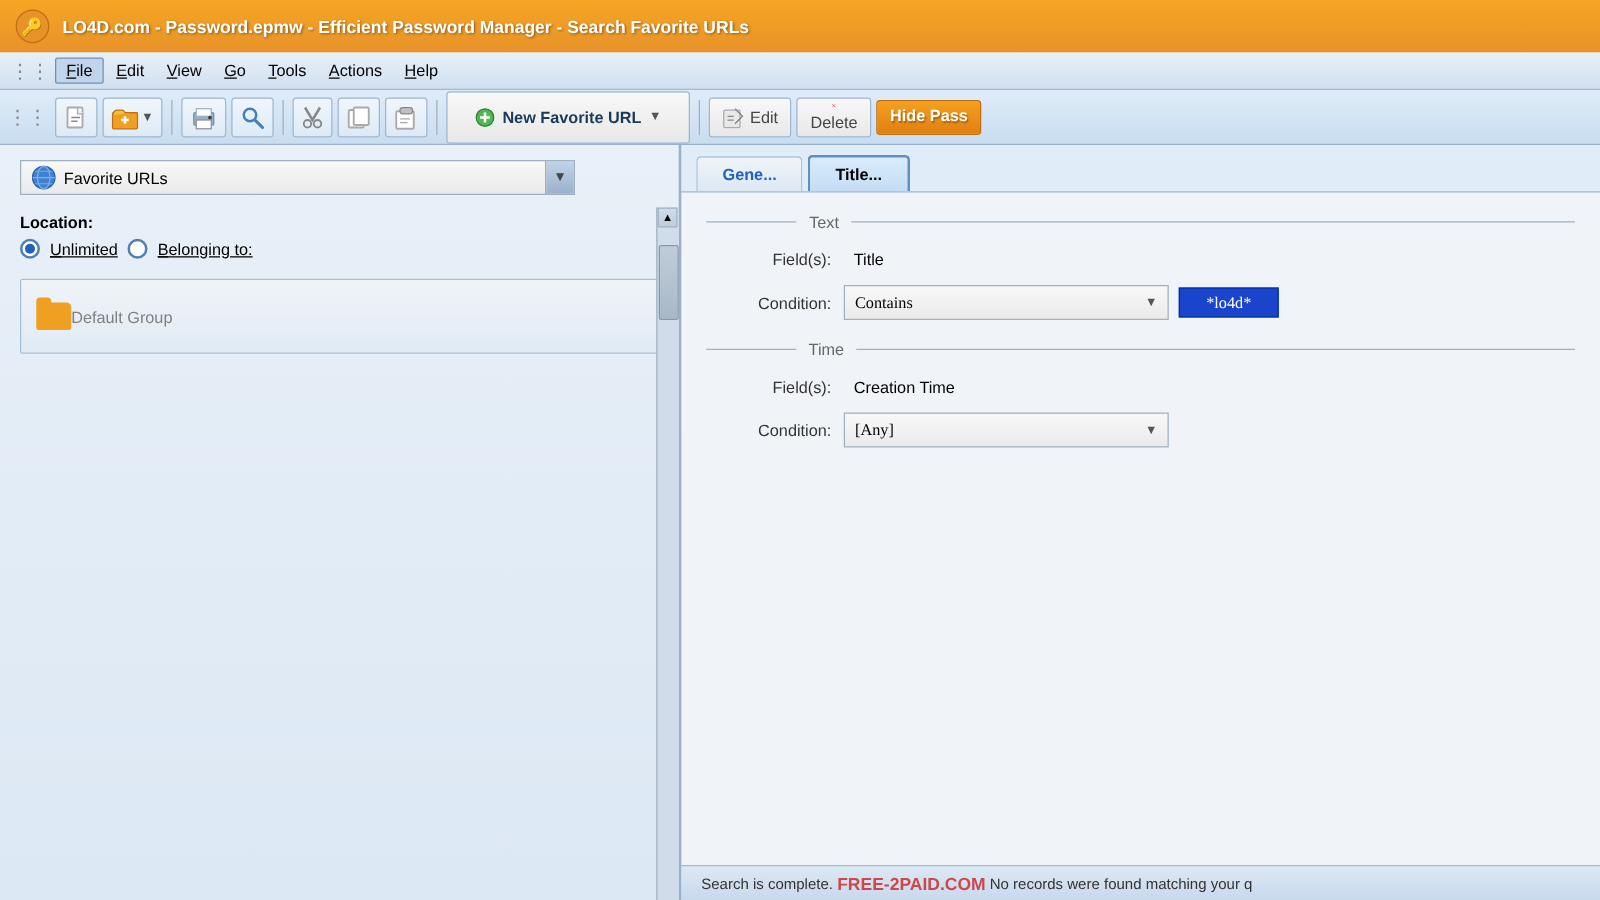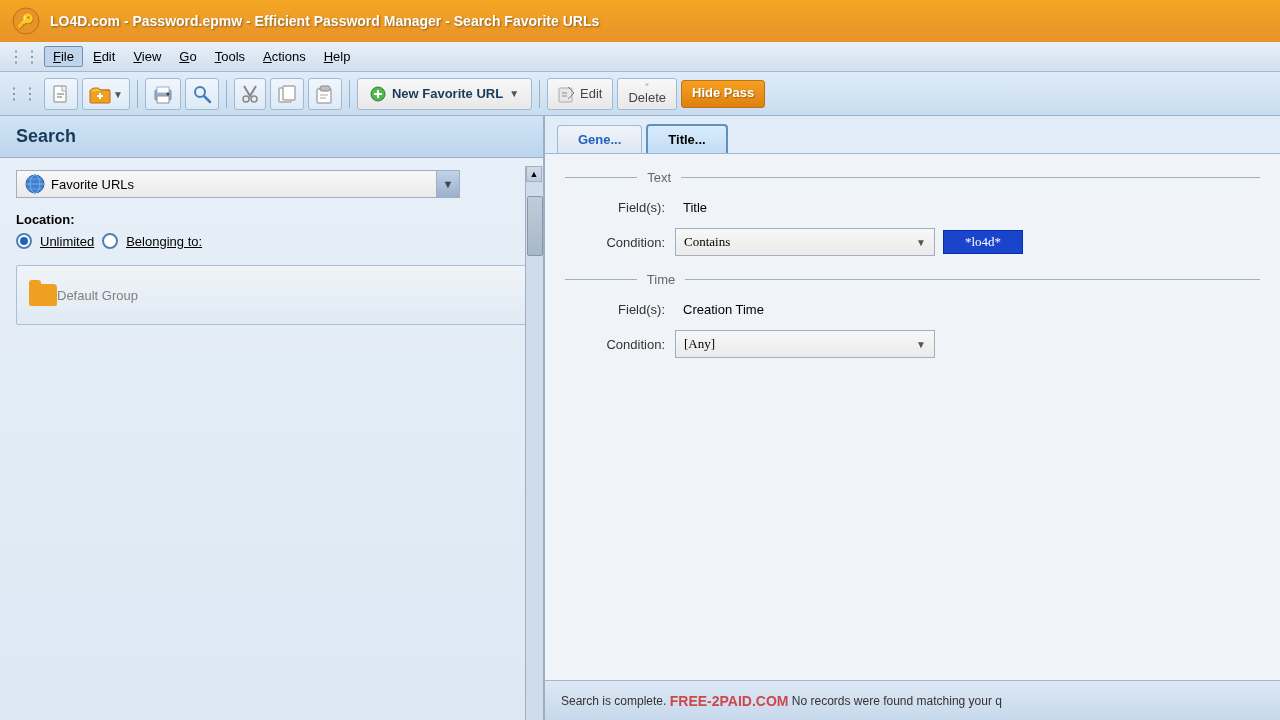--- a/index.html
+++ b/index.html
@@ -70,26 +70,26 @@
       display: flex;
       align-items: center;
       justify-content: center;
       height: 32px;
       min-width: 28px;
     }
     .toolbar-btn-new {
       background: linear-gradient(to bottom, #f8f8f8, #e8e8e8);
       border: 1px solid #a0b8d0;
       border-radius: 3px;
-      padding: 4px 12px;
+      padding: 4px 22px;
       cursor: pointer;
       display: flex;
       align-items: center;
       gap: 6px;
-      height: 32px;
+      height: 42px;
       font-size: 13px;
       font-weight: 600;
       color: #1a3a5a;
     }
     .toolbar-btn-edit {
       background: linear-gradient(to bottom, #f8f8f8, #e8e8e8);
       border: 1px solid #a0b8d0;
       border-radius: 3px;
       padding: 4px 10px;
       cursor: pointer;
@@ -410,21 +410,21 @@
       color: #555;
     }
 
     
     .status-bar {
       background: linear-gradient(to bottom, #dce8f4, #c8d8ec);
       border-top: 1px solid #a0b8d0;
       padding: 4px 16px;
       font-size: 12px;
       color: #333;
-      height: 40px;
+      height: 28px;
       display: flex;
       align-items: center;
     }
     .watermark {
       color: #cc2222;
       font-weight: 700;
       font-size: 14px;
       opacity: 0.8;
     }
 
@@ -551,21 +551,20 @@
   </div>
 
   <div class="toolbar-btn-hidepass">
     <span>Hide Pass</span>
   </div>
 </div>
 
 <div class="main-content">
 
   <div class="left-panel">
-    <div class="search-header">Search</div>
 
     <div class="search-body">
 
       <div class="dropdown-wrapper">
         <div class="dropdown-select">
 
           <svg width="20" height="20" viewBox="0 0 20 20">
             <circle cx="10" cy="10" r="9" fill="#4080d0" stroke="#2060b0" stroke-width="1"></circle>
             <ellipse cx="10" cy="10" rx="5" ry="9" fill="none" stroke="#80b0e0" stroke-width="1"></ellipse>
             <line x1="1" y1="10" x2="19" y2="10" stroke="#80b0e0" stroke-width="1"></line>

